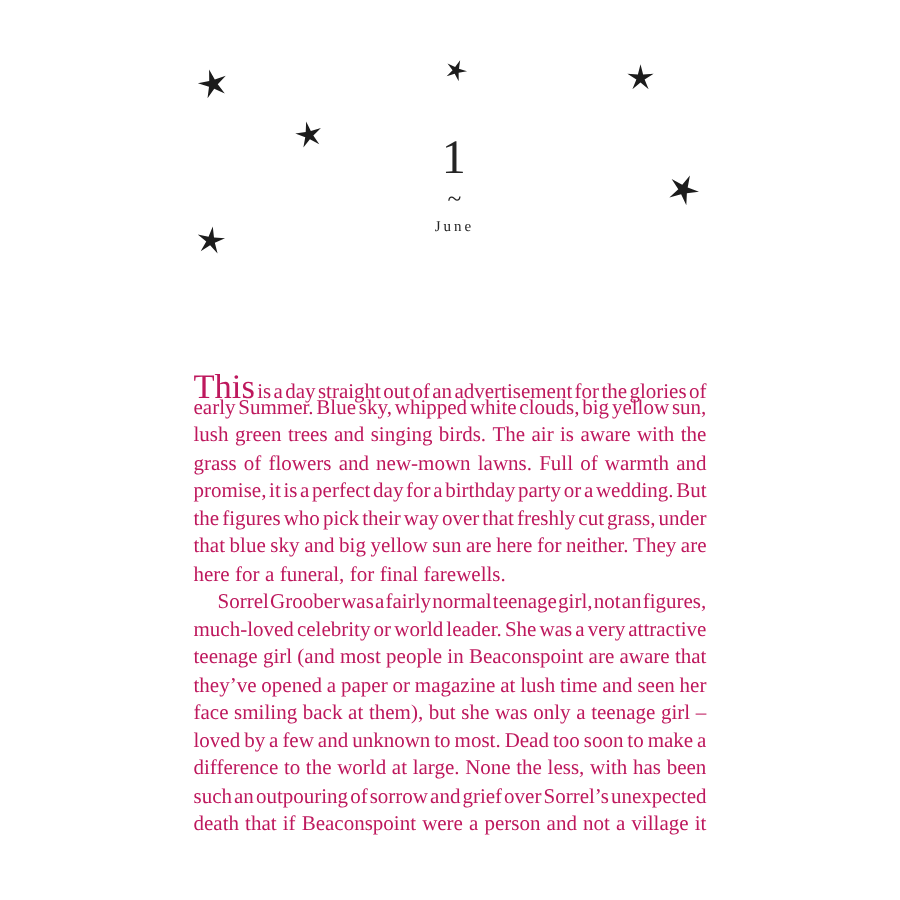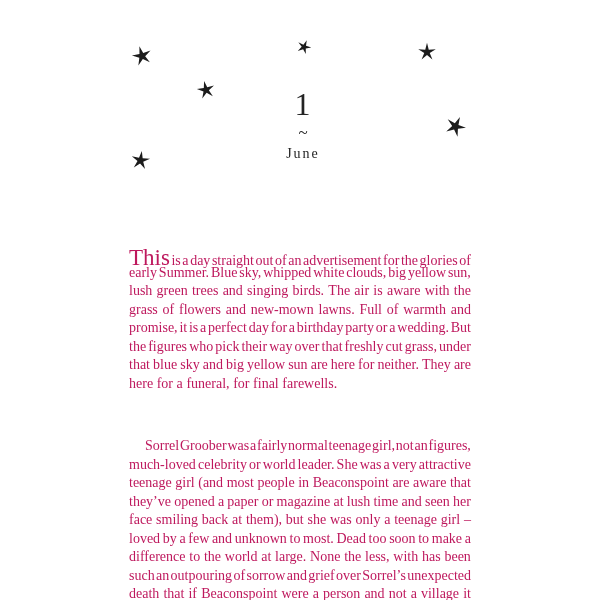--- a/index.html
+++ b/index.html
@@ -40,21 +40,21 @@
     letter-spacing: 1.2px;
     margin-top: 11px;
     line-height: 1.1;
   }
   .separator {
     font-size: 17px;
     margin-top: 2px;
     line-height: 1.0;
   }
   .chapter-subtitle {
-    font-size: 14px;
+    font-size: 10px;
     letter-spacing: 2px;
     margin-top: 5px;
     line-height: 1.1;
     text-align: right;
   }
   
   .body-block {
     position: absolute;
     left: 129px;
     top: 246px;
@@ -67,21 +67,21 @@
     justify-content: space-between;
     align-items: baseline;
     height: 18.5px;
     white-space: nowrap;
     overflow: visible;
   }
   .bodyline.lastline {
     justify-content: flex-start;
     column-gap: 3.6px;
   }
-  .bodyline.indent { padding-left: 16px; margin-top: 44px; }
+  .bodyline.indent { padding-left: 16px; }
   .leadword {
     font-size: 23px;
     line-height: 1;
   }
 </style>
 </head>
 <body>
 
 <div class="page">
 

